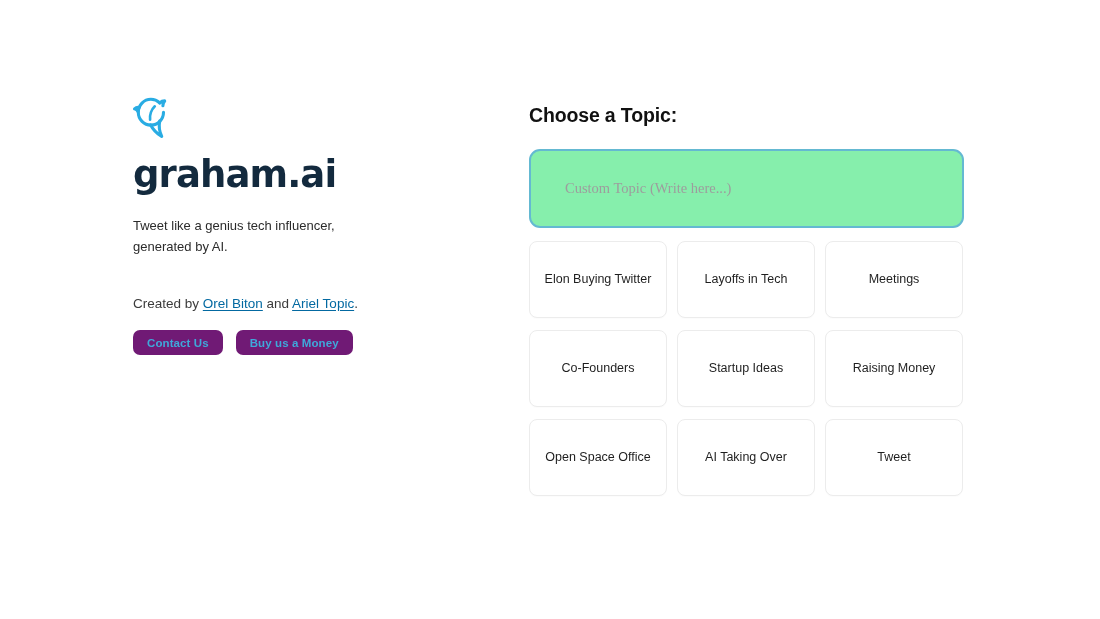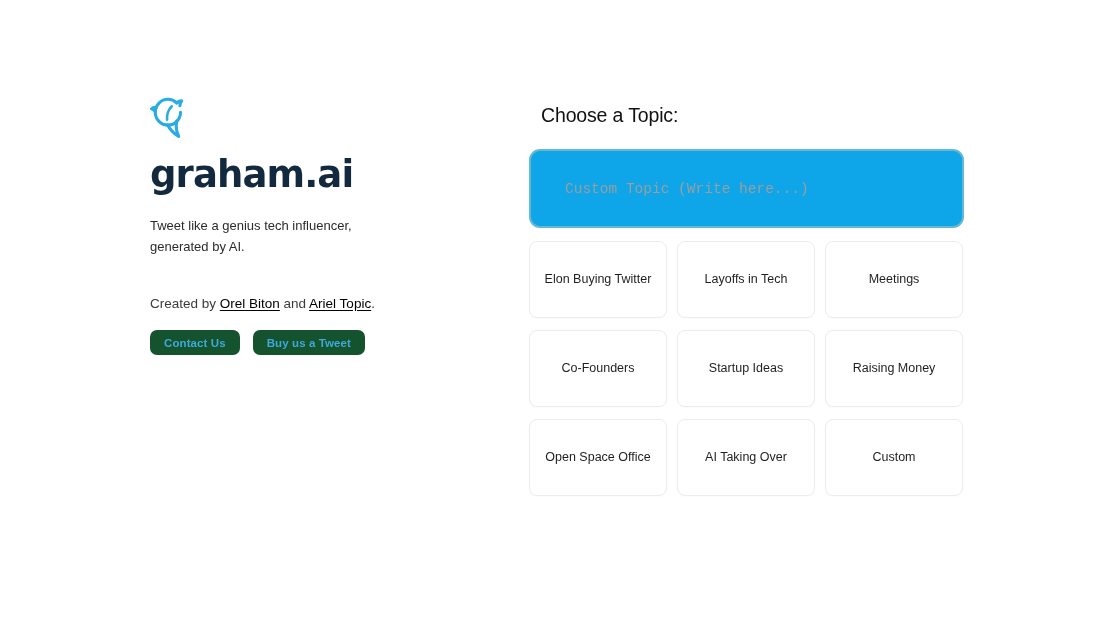--- a/index.html
+++ b/index.html
@@ -21,21 +21,20 @@
     width: 1100px;
     height: 619px;
   }
 
   
   .left-col {
     position: absolute;
     left: 133px;
     top: 96px;
     width: 360px;
-    margin-left: 17px;
   }
 
   .brand-logo {
     width: 42px;
     height: 46px;
     display: block;
     margin-bottom: 14px;
   }
 
   .wordmark {
@@ -57,38 +56,38 @@
     max-width: 245px;
   }
 
   .credit {
     margin-top: 38px;
     font-size: 13.5px;
     color: #3b3b3b;
     line-height: 18px;
   }
   .credit a {
-    color: #000000;
+    color: #0369a1;
     text-decoration: underline;
     text-underline-offset: 2px;
   }
 
   .pill-row {
     margin-top: 17px;
     display: flex;
     gap: 13px;
   }
   .pill {
     display: inline-flex;
     align-items: center;
     justify-content: center;
     height: 25px;
     padding: 0 14px;
     border-radius: 7px;
-    background: #14532d;
+    background: #701a75;
     color: #3fa8da;
     font-size: 11.5px;
     font-weight: 700;
     letter-spacing: 0.1px;
     border: none;
     cursor: pointer;
     font-family: "Liberation Sans", sans-serif;
     text-decoration: none;
     white-space: nowrap;
   }
@@ -96,38 +95,38 @@
   
   .right-col {
     position: absolute;
     left: 529px;
     top: 104px;
     width: 435px;
   }
 
   .section-title {
     font-size: 19.5px;
-    font-weight: 400;
+    font-weight: 700;
     color: #111111;
-    margin: 0 0 22px 12px;
+    margin: 0 0 22px 0;
     letter-spacing: -0.15px;
   }
 
   .custom-topic-input {
     box-sizing: border-box;
     display: block;
     width: 435px;
     height: 79px;
     border: 2px solid #64b9d2;
     border-radius: 11px;
-    background: #0ea5e9;
+    background: #86efac;
     padding: 0 34px;
     font-size: 14.5px;
     color: #333;
-    font-family: Liberation Mono, monospace;
+    font-family: Liberation Serif, serif;
     outline: none;
   }
   .custom-topic-input::placeholder {
     color: #9d9d9d;
     font-size: 14.5px;
   }
 
   .topic-grid {
     margin-top: 13px;
     display: grid;
@@ -172,36 +171,36 @@
     <h1 class="wordmark">graham.ai</h1>
 
     <p class="tagline">Tweet like a genius tech influencer, generated by AI.</p>
 
     <div class="credit">
       <span>Created by </span><a href="#">Orel Biton</a><span> and </span><a href="#">Ariel Topic</a><span>.</span>
     </div>
 
     <div class="pill-row">
       <a class="pill" href="#">Contact Us</a>
-      <a class="pill" href="#">Buy us a Tweet</a>
+      <a class="pill" href="#">Buy us a Money</a>
     </div>
   </div>
 
   <div class="right-col">
 
     <h2 class="section-title">Choose a Topic:</h2>
 
     <input class="custom-topic-input" type="text" placeholder="Custom Topic (Write here...)" style="">
 
     <div class="topic-grid">
       <div class="topic-card">Elon Buying Twitter</div>
       <div class="topic-card">Layoffs in Tech</div>
       <div class="topic-card">Meetings</div>
       <div class="topic-card">Co-Founders</div>
       <div class="topic-card">Startup Ideas</div>
       <div class="topic-card">Raising Money</div>
       <div class="topic-card">Open Space Office</div>
       <div class="topic-card">AI Taking Over</div>
-      <div class="topic-card">Custom</div>
+      <div class="topic-card">Tweet</div>
     </div>
   </div>
 
 </div>
 
 </body></html>

